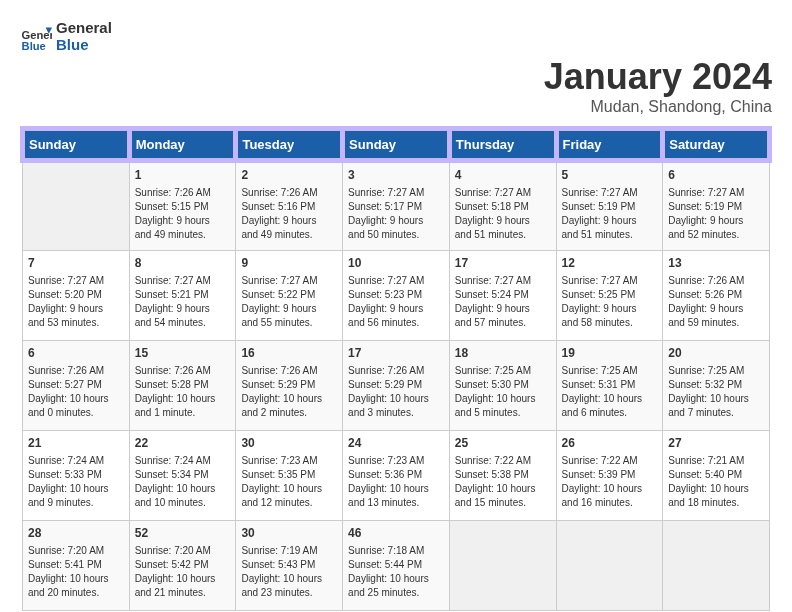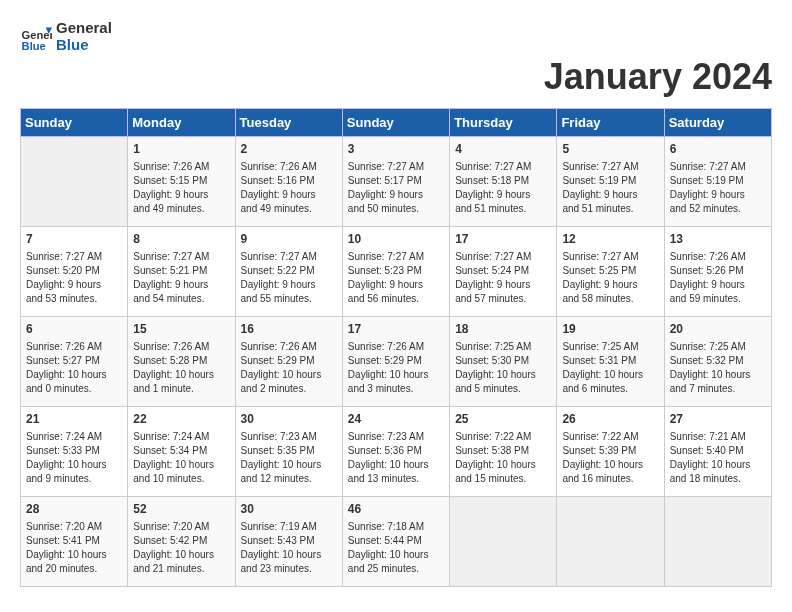--- a/index.html
+++ b/index.html
@@ -40,21 +40,21 @@
       border-collapse: collapse;
       font-size: 11px;
     }
     thead tr th {
       background: #1a5fa8;
       color: #fff;
       padding: 6px 4px;
       text-align: left;
       font-size: 13px;
       font-weight: bold;
-      border: 1px solid #c4b5fd;
+      border: 5px solid #c4b5fd;
     }
     tbody tr td {
       border: 1px solid #ccc;
       vertical-align: top;
       padding: 4px 5px;
       width: calc(100% / 7);
       min-height: 80px;
       height: 90px;
       color: #333;
       line-height: 1.4;
@@ -87,20 +87,21 @@
       <text x="2" y="36" font-size="14" font-weight="bold" fill="#1a5fa8">Blue</text>
       <polygon points="32,8 40,8 36,16" fill="#1a5fa8"></polygon>
     </svg>
     <div style="display:flex;flex-direction:column;line-height:1.1">
       <span style="font-size:15px;font-weight:bold;color:#333;">General</span>
       <span style="font-size:15px;font-weight:bold;color:#1a5fa8;">Blue</span>
     </div>
   </div>
   <div class="title-block">
     <div class="calendar-title">January 2024</div>
+    <div class="calendar-subtitle">Mudan, Shandong, China</div>
   </div>
 </div>
 
 <table>
   <thead>
     <tr>
     <th>Sunday</th>
         <th>Monday</th>
         <th>Tuesday</th>
         <th>Sunday</th>

